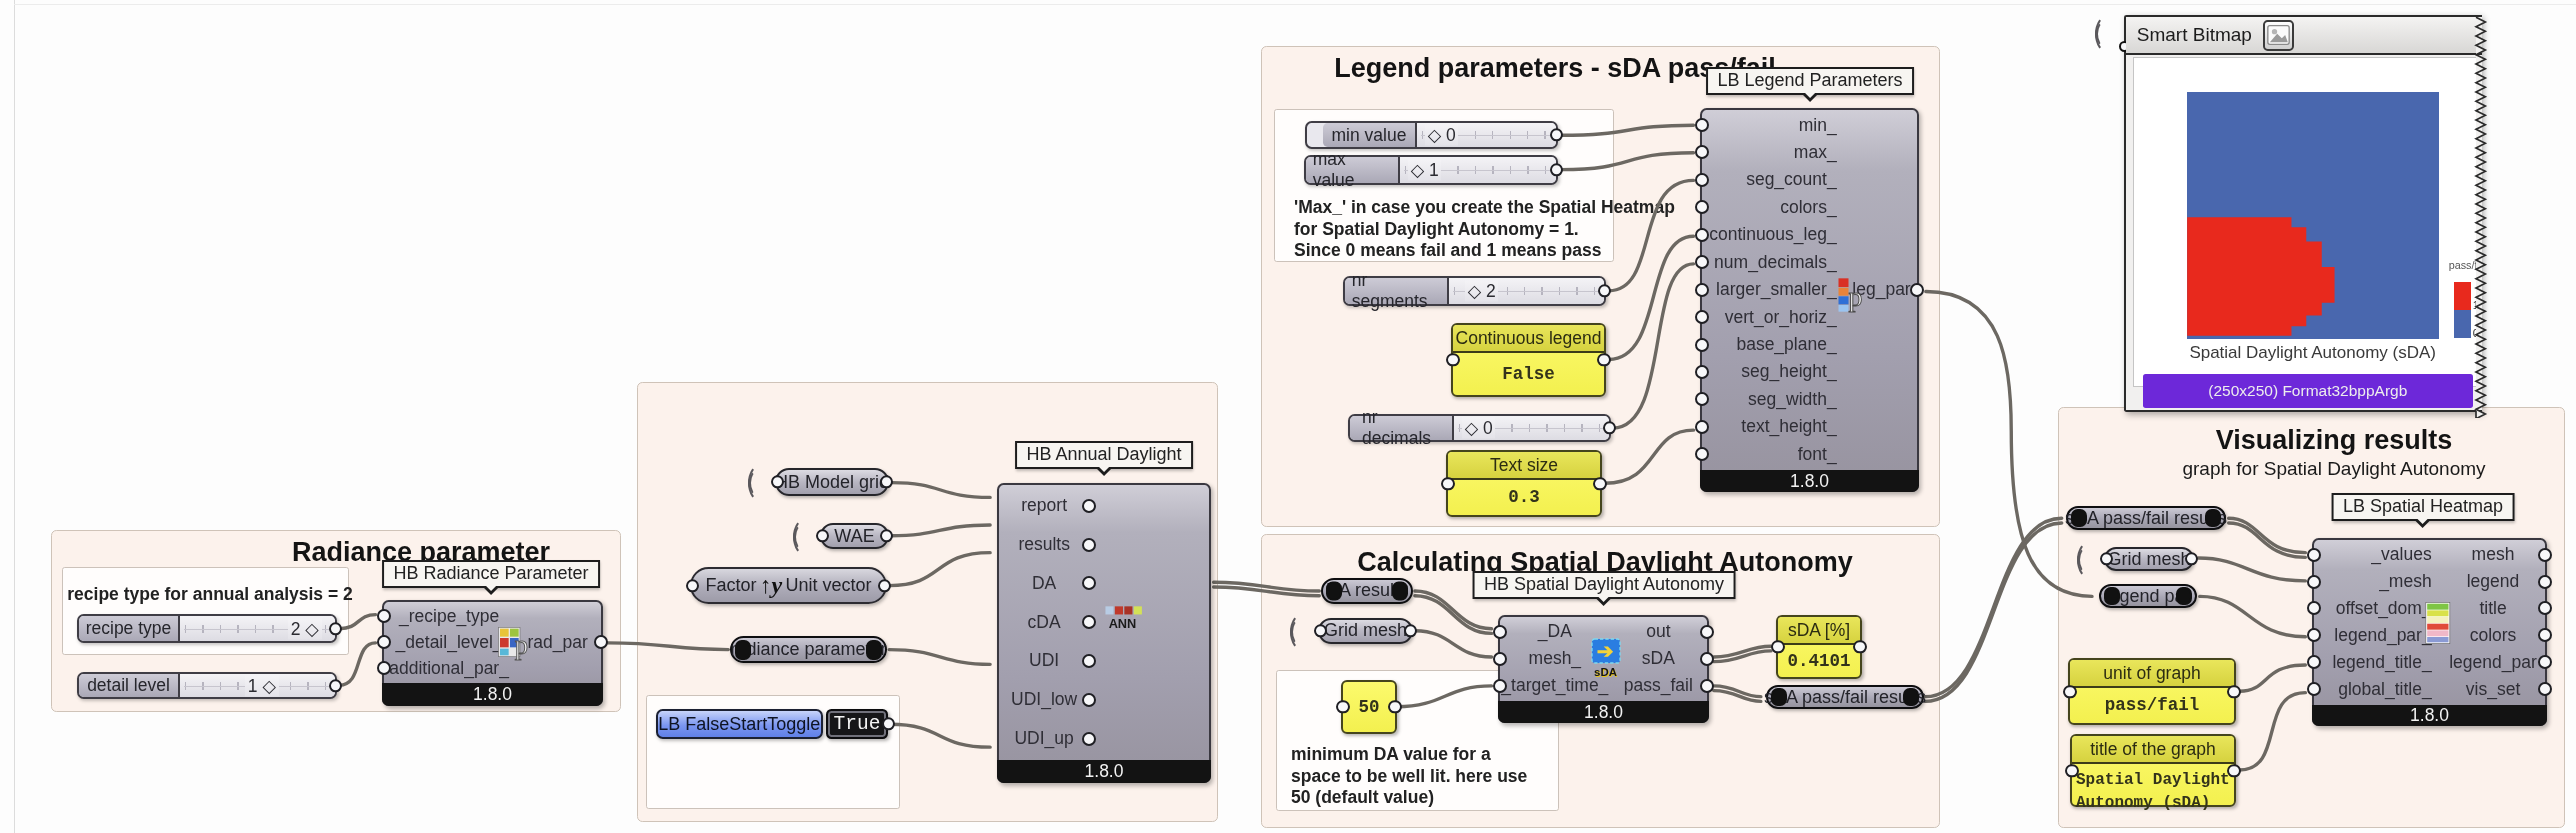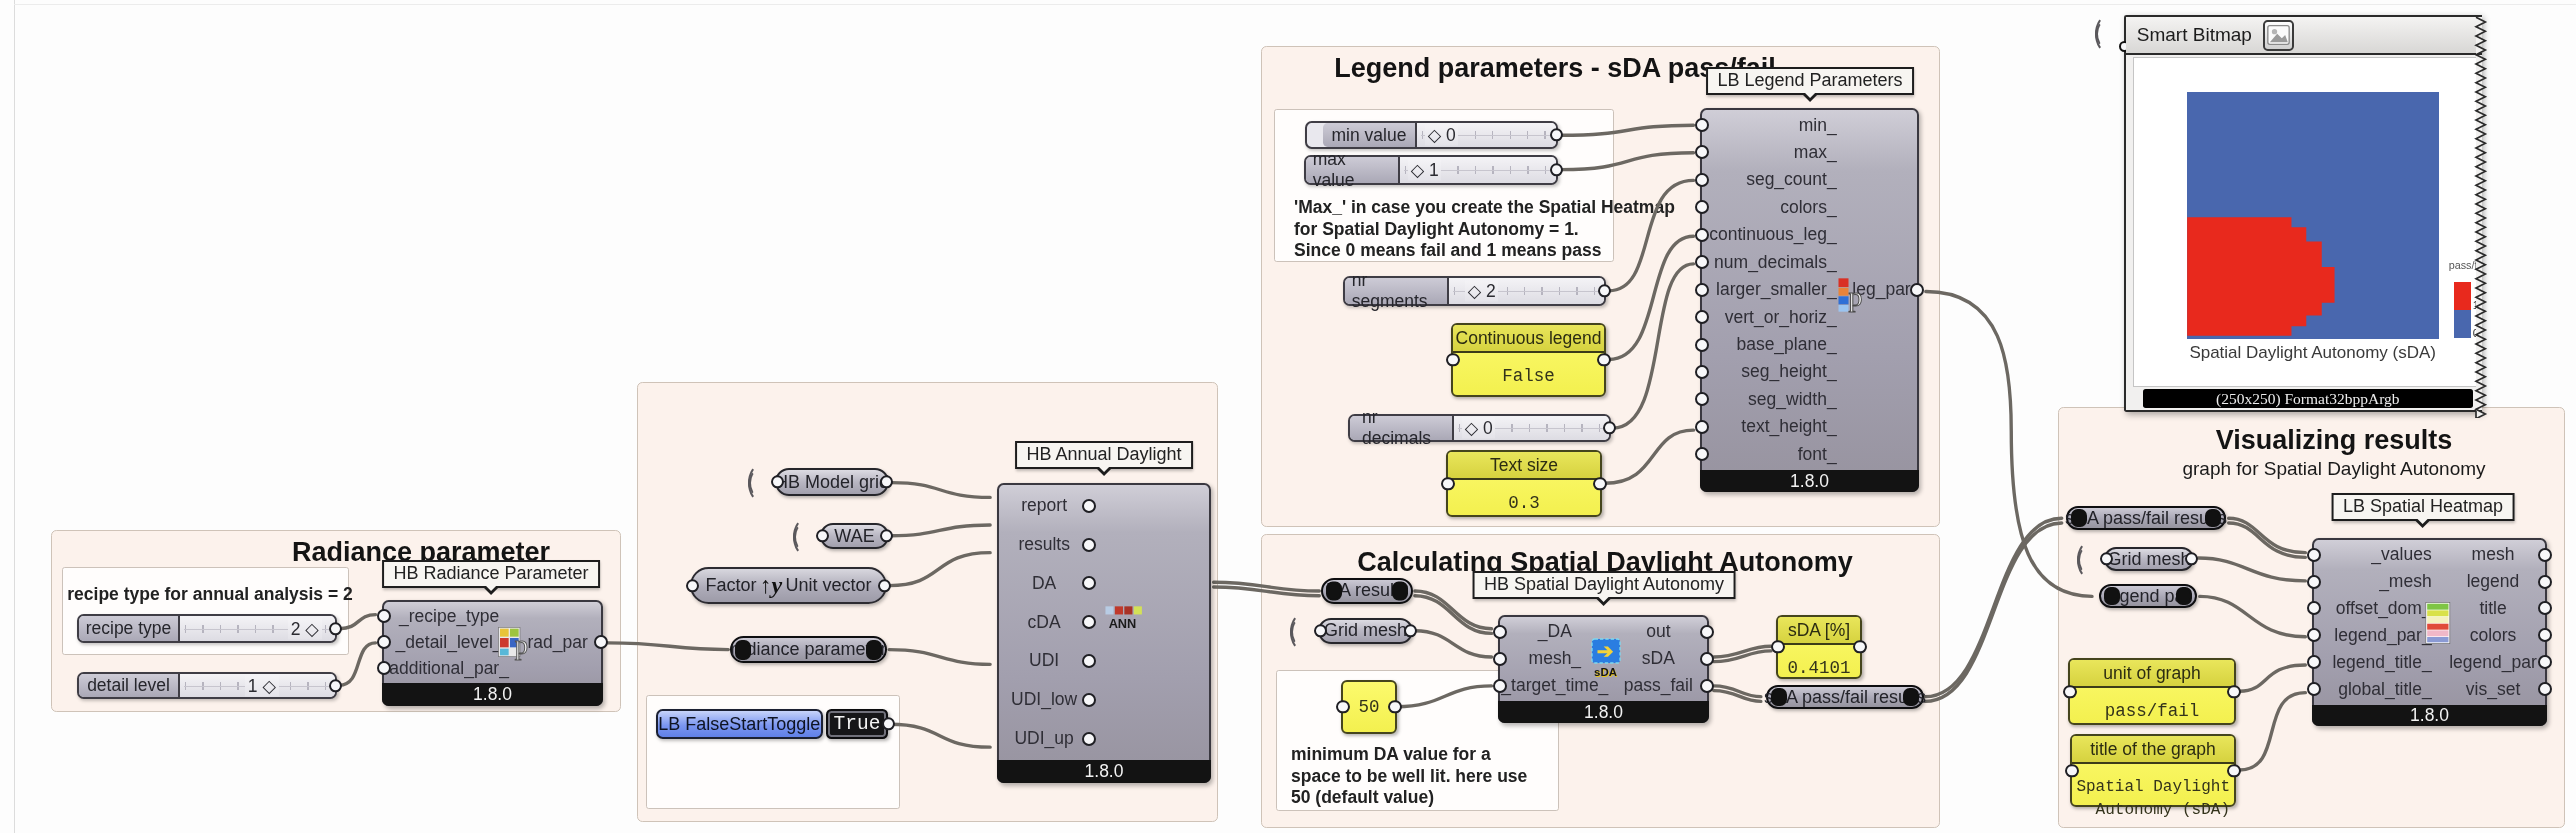--- a/index.html
+++ b/index.html
@@ -54,21 +54,21 @@
   .strack { flex:1; position:relative; background:linear-gradient(180deg,#f4f3f6 0%,#dddce3 100%); border-radius:0 4.7px 4.7px 0; }
   .strack::before { content:""; position:absolute; left:5.4px; right:5.4px; top:50%; height:8px; transform:translateY(-50%); background:repeating-linear-gradient(90deg,#b6b4bf 0 1.3px,transparent 1.3px 17.5px); }
   .strack::after { content:""; position:absolute; left:4px; right:4px; top:50%; height:1.3px; background:#c7c5ce; }
   .sval { position:absolute; top:50%; transform:translateY(-50%); font-size:17.5px; color:#2b2b31; z-index:2; background:linear-gradient(180deg,#f4f3f6,#e4e3e9); padding:0 2.7px; white-space:nowrap; }
 
   
   .panel { position:absolute; display:flex; flex-direction:column; border:2px solid #45451d; border-radius:6px; background:linear-gradient(180deg,#fcfa6d 0%,#f3f04f 100%); box-shadow:1.3px 2px 3.4px rgba(0,0,0,.28); z-index:4; }
   .panel::before { content:""; position:absolute; left:-6.7px; top:50%; transform:translateY(-50%); width:9.4px; height:9.4px; border-radius:50%; background:#f7f7f9; border:2px solid #1f1f24; }
   .panel::after  { content:""; position:absolute; right:-6.7px; top:50%; transform:translateY(-50%); width:9.4px; height:9.4px; border-radius:50%; background:#f7f7f9; border:2px solid #1f1f24; }
   .phead { height:28px; flex:0 0 28px; border-bottom:2px solid #3c3c18; background:linear-gradient(180deg,#e9e65b 0%,#d6d23f 100%); display:flex; align-items:center; justify-content:center; font-size:17.5px; color:#2c2c12; border-radius:4px 4px 0 0; white-space:nowrap; }
-  .pbody { flex:1; display:flex; align-items:center; justify-content:center; font-family:"Liberation Mono",monospace; font-size:17.5px; color:#33331b; text-align:right; line-height:23px; padding:12px 4px; }
+  .pbody { flex:1; display:flex; align-items:center; justify-content:center; font-family:"Liberation Mono",monospace; font-size:17.5px; color:#33331b; text-align:left; line-height:23px; padding:5px 4px;font-weight:bold; }
 
   
   .toggle { position:absolute; display:flex; z-index:4; }
   .toggle::after { content:""; position:absolute; right:-7.4px; top:50%; transform:translateY(-50%); width:9.4px; height:9.4px; border-radius:50%; background:#f7f7f9; border:2px solid #1f1f24; }
   .tleft { flex:1; display:flex; align-items:center; justify-content:center; font-size:18px; color:#0e1322; background:linear-gradient(180deg,#c7d4f9 0%,#7b96f0 55%,#6080e8 100%); border:2.7px solid #1c2133; border-radius:6.7px; box-shadow:1.3px 2px 3.4px rgba(0,0,0,.25); }
   .tright { width:62px; margin-left:3.4px; display:flex; align-items:center; justify-content:center; background:#161618; border:2px solid #0c0c0e; box-shadow:inset 0 0 0 2px #70707a, 1.3px 2px 3.4px rgba(0,0,0,.3); border-radius:5.4px; color:#f4f4f4; font-family:"Liberation Mono",monospace; font-size:19.5px; }
 
   
   .uv { position:absolute; display:flex; align-items:center; justify-content:space-between; padding:0 13.5px; font-size:18px; color:#232329; background:linear-gradient(180deg,#d8d7de 0%,#aeacb9 55%,#9d9ba8 100%); border:2px solid #2c2b31; border-radius:20px; box-shadow:1.3px 2px 3.4px rgba(0,0,0,.28); z-index:4; white-space:nowrap; }
   .uv::before { content:""; position:absolute; left:-6px; top:50%; transform:translateY(-50%); width:9.4px; height:9.4px; border-radius:50%; background:#f7f7f9; border:2px solid #1f1f24; }
@@ -79,21 +79,21 @@
   
   #wires { position:absolute; inset:0; z-index:3; pointer-events:none; }
   #wires path { stroke:#6c6862; stroke-width:5; fill:none; stroke-linecap:round; }
 
   
   .bitmap { position:absolute; left:2124px; top:15px; width:358px; height:397px; background:#f1f0ef; border:2px solid #2a2a2a; border-right:none; border-radius:2.7px 0 0 2.7px; box-shadow:2px 2.7px 6px rgba(0,0,0,.3); z-index:4; }
   .bmp-head { position:absolute; left:0; right:0; top:0; height:38px; background:linear-gradient(180deg,#f4f3f2 0%,#d8d7d5 100%); border-bottom:2px solid #2a2a2a; display:flex; align-items:center; padding:0 10.8px; gap:10.8px; font-size:19px; color:#1c1c1c; }
   .bmp-iconbtn { width:31px; height:31px; border:2px solid #3a3a3a; border-radius:4.7px; background:linear-gradient(180deg,#fdfdfd,#cfcfcf); display:flex; align-items:center; justify-content:center; }
   .bmp-body { position:absolute; left:6.7px; right:5.4px; top:40px; bottom:23px; background:#fff; border:0.7px solid #c5c5c5; overflow:hidden; }
   .bmp-blue { position:absolute; left:53px; top:34px; width:252px; height:247px; background:#4967ae; }
-  .bmp-status { position:absolute; left:17px; right:9.4px; bottom:2px; height:19px; background:#000000; border-radius:2.7px; color:#ededed; display:flex; align-items:center; justify-content:center; font-size:15.5px;font-family:Liberation Serif, serif; }
+  .bmp-status { position:absolute; left:17px; right:9.4px; bottom:2px; height:34px; background:#6d28d9; border-radius:2.7px; color:#ededed; display:flex; align-items:center; justify-content:center; font-size:15.5px; }
   .bmp-caption { position:absolute; left:53px; width:252px; top:285px; text-align:center; font-size:17px; color:#3a3a3a; }
   .bmp-leg-label { position:absolute; left:315px; top:201px; font-size:10.8px; color:#555; white-space:nowrap; }
   .bmp-leg-red  { position:absolute; left:320px; top:224px; width:17.5px; height:28px; background:#e8291d; }
   .bmp-leg-blue { position:absolute; left:320px; top:252px; width:17.5px; height:28px; background:#4967ae; }
   .bmp-leg-1 { position:absolute; left:339px; top:241px; font-size:11.4px; color:#333; }
   .bmp-leg-0 { position:absolute; left:339px; top:269px; font-size:11.4px; color:#333; }
   .bmp-grip { position:absolute; left:-6.7px; top:24px; width:10.8px; height:10.8px; border-radius:50%; background:#f7f7f9; border:2.7px solid #111; }
   #zigzag { position:absolute; left:2474px; top:13.5px; z-index:5; }
 </style>
 </head>

